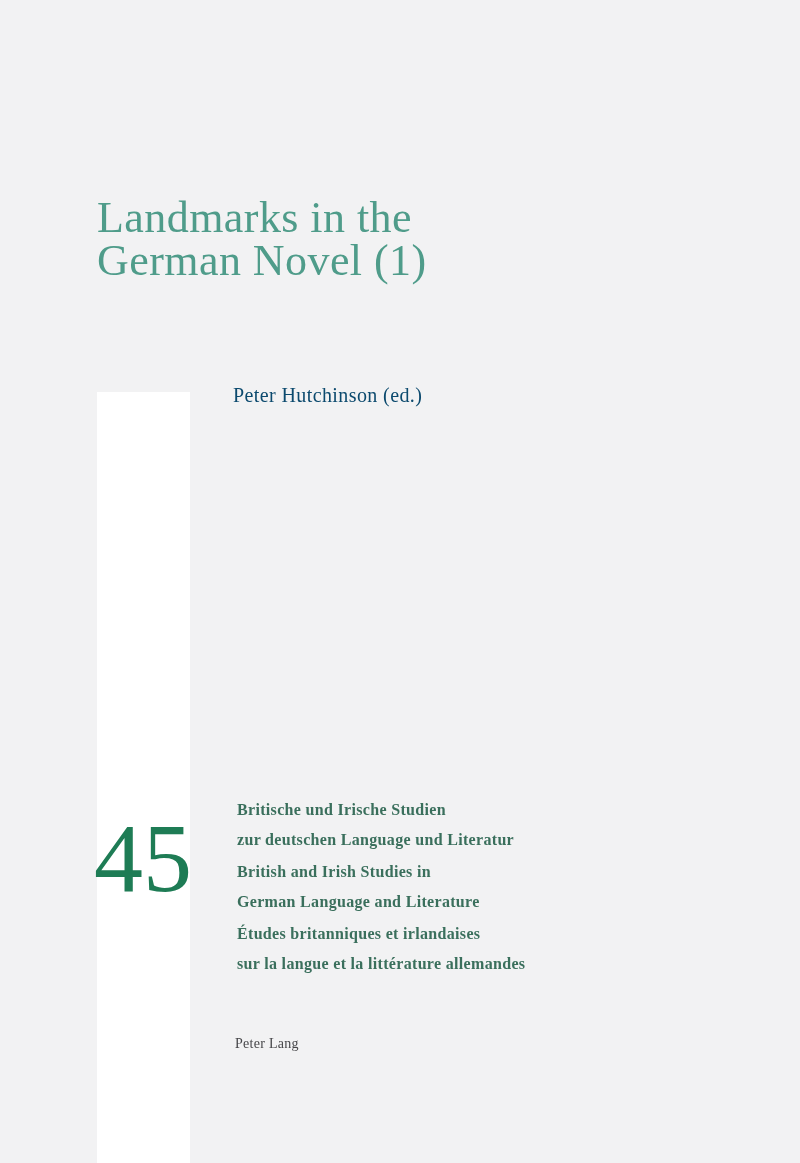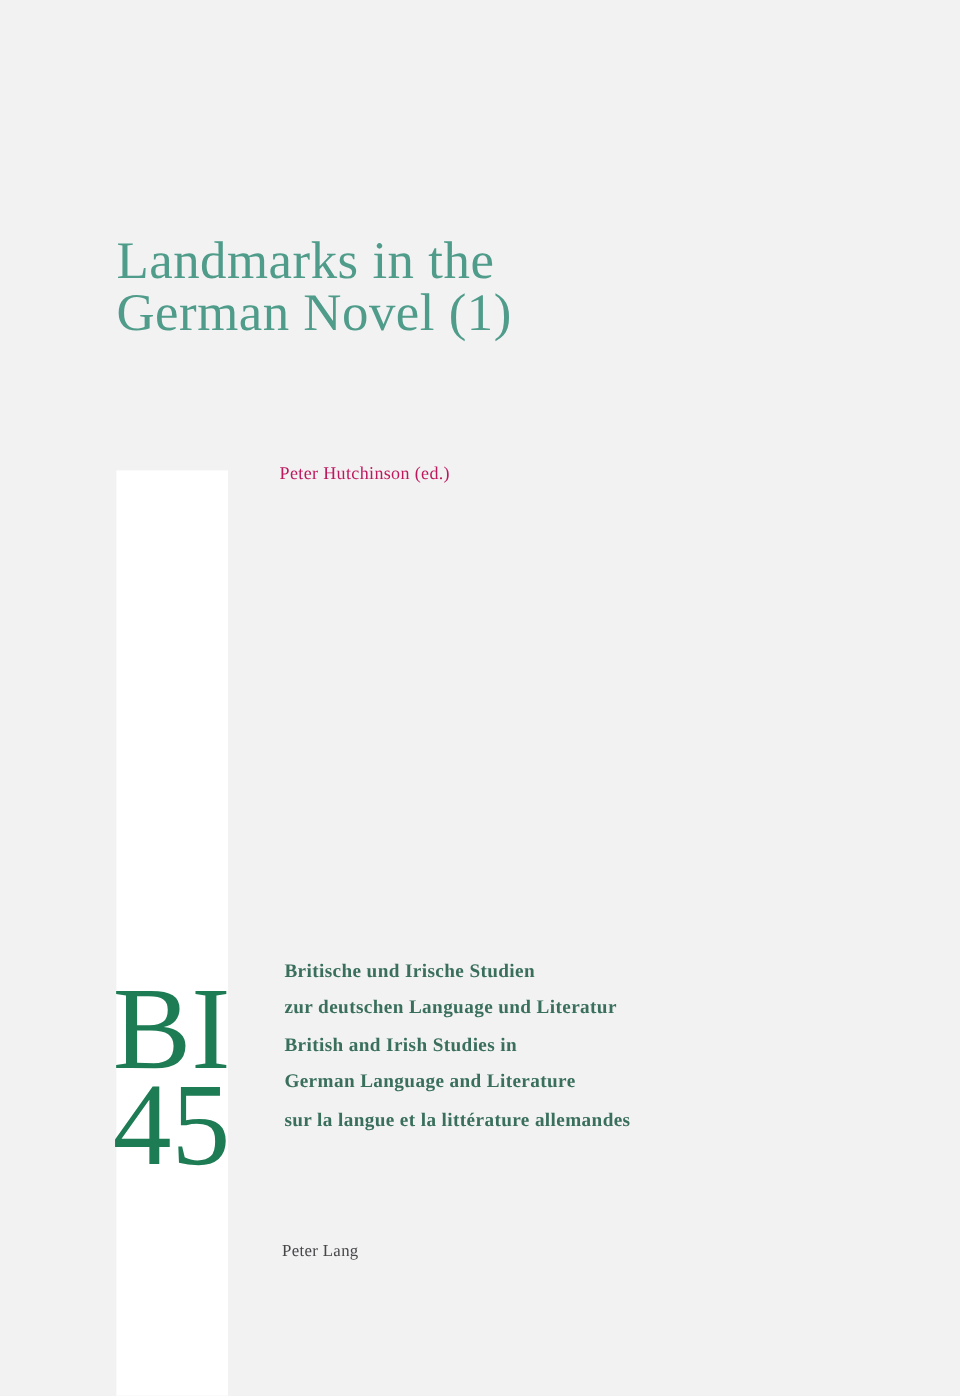--- a/index.html
+++ b/index.html
@@ -29,23 +29,23 @@
     font-size: 44px;
     line-height: 43px;
     font-weight: 400;
     color: #4f9c8a;
     letter-spacing: 0.01em;
   }
   .editor {
     position: absolute;
     left: 233px;
     top: 383px;
-    font-size: 15px;
+    font-size: 20px;
     line-height: 24px;
-    color: #be185d;
+    color: #0c4a6e;
     letter-spacing: 0.02em;
   }
   .series-code {
     position: absolute;
     left: 94px;
     top: 818px;
     font-size: 98px;
     line-height: 80px;
     color: #1e7c55;
     font-weight: 400;
@@ -82,31 +82,31 @@
 <div class="stripe"></div>
 
 <div class="title">
   <div>Landmarks in the</div>
   <div>German Novel (1)</div>
 </div>
 
 <div class="editor">Peter Hutchinson (ed.)</div>
 
 <div class="series-code">
-  <div>BI</div>
   <div>45</div>
 </div>
 
 <div class="series-block">
   <div class="series-group">
     <div>Britische und Irische Studien</div>
     <div>zur deutschen Language und Literatur</div>
   </div>
   <div class="series-group">
     <div>British and Irish Studies in</div>
     <div>German Language and Literature</div>
   </div>
   <div class="series-group">
+    <div>Études britanniques et irlandaises</div>
     <div>sur la langue et la littérature allemandes</div>
   </div>
 </div>
 
 <div class="publisher">Peter Lang</div>
 
 </body></html>

